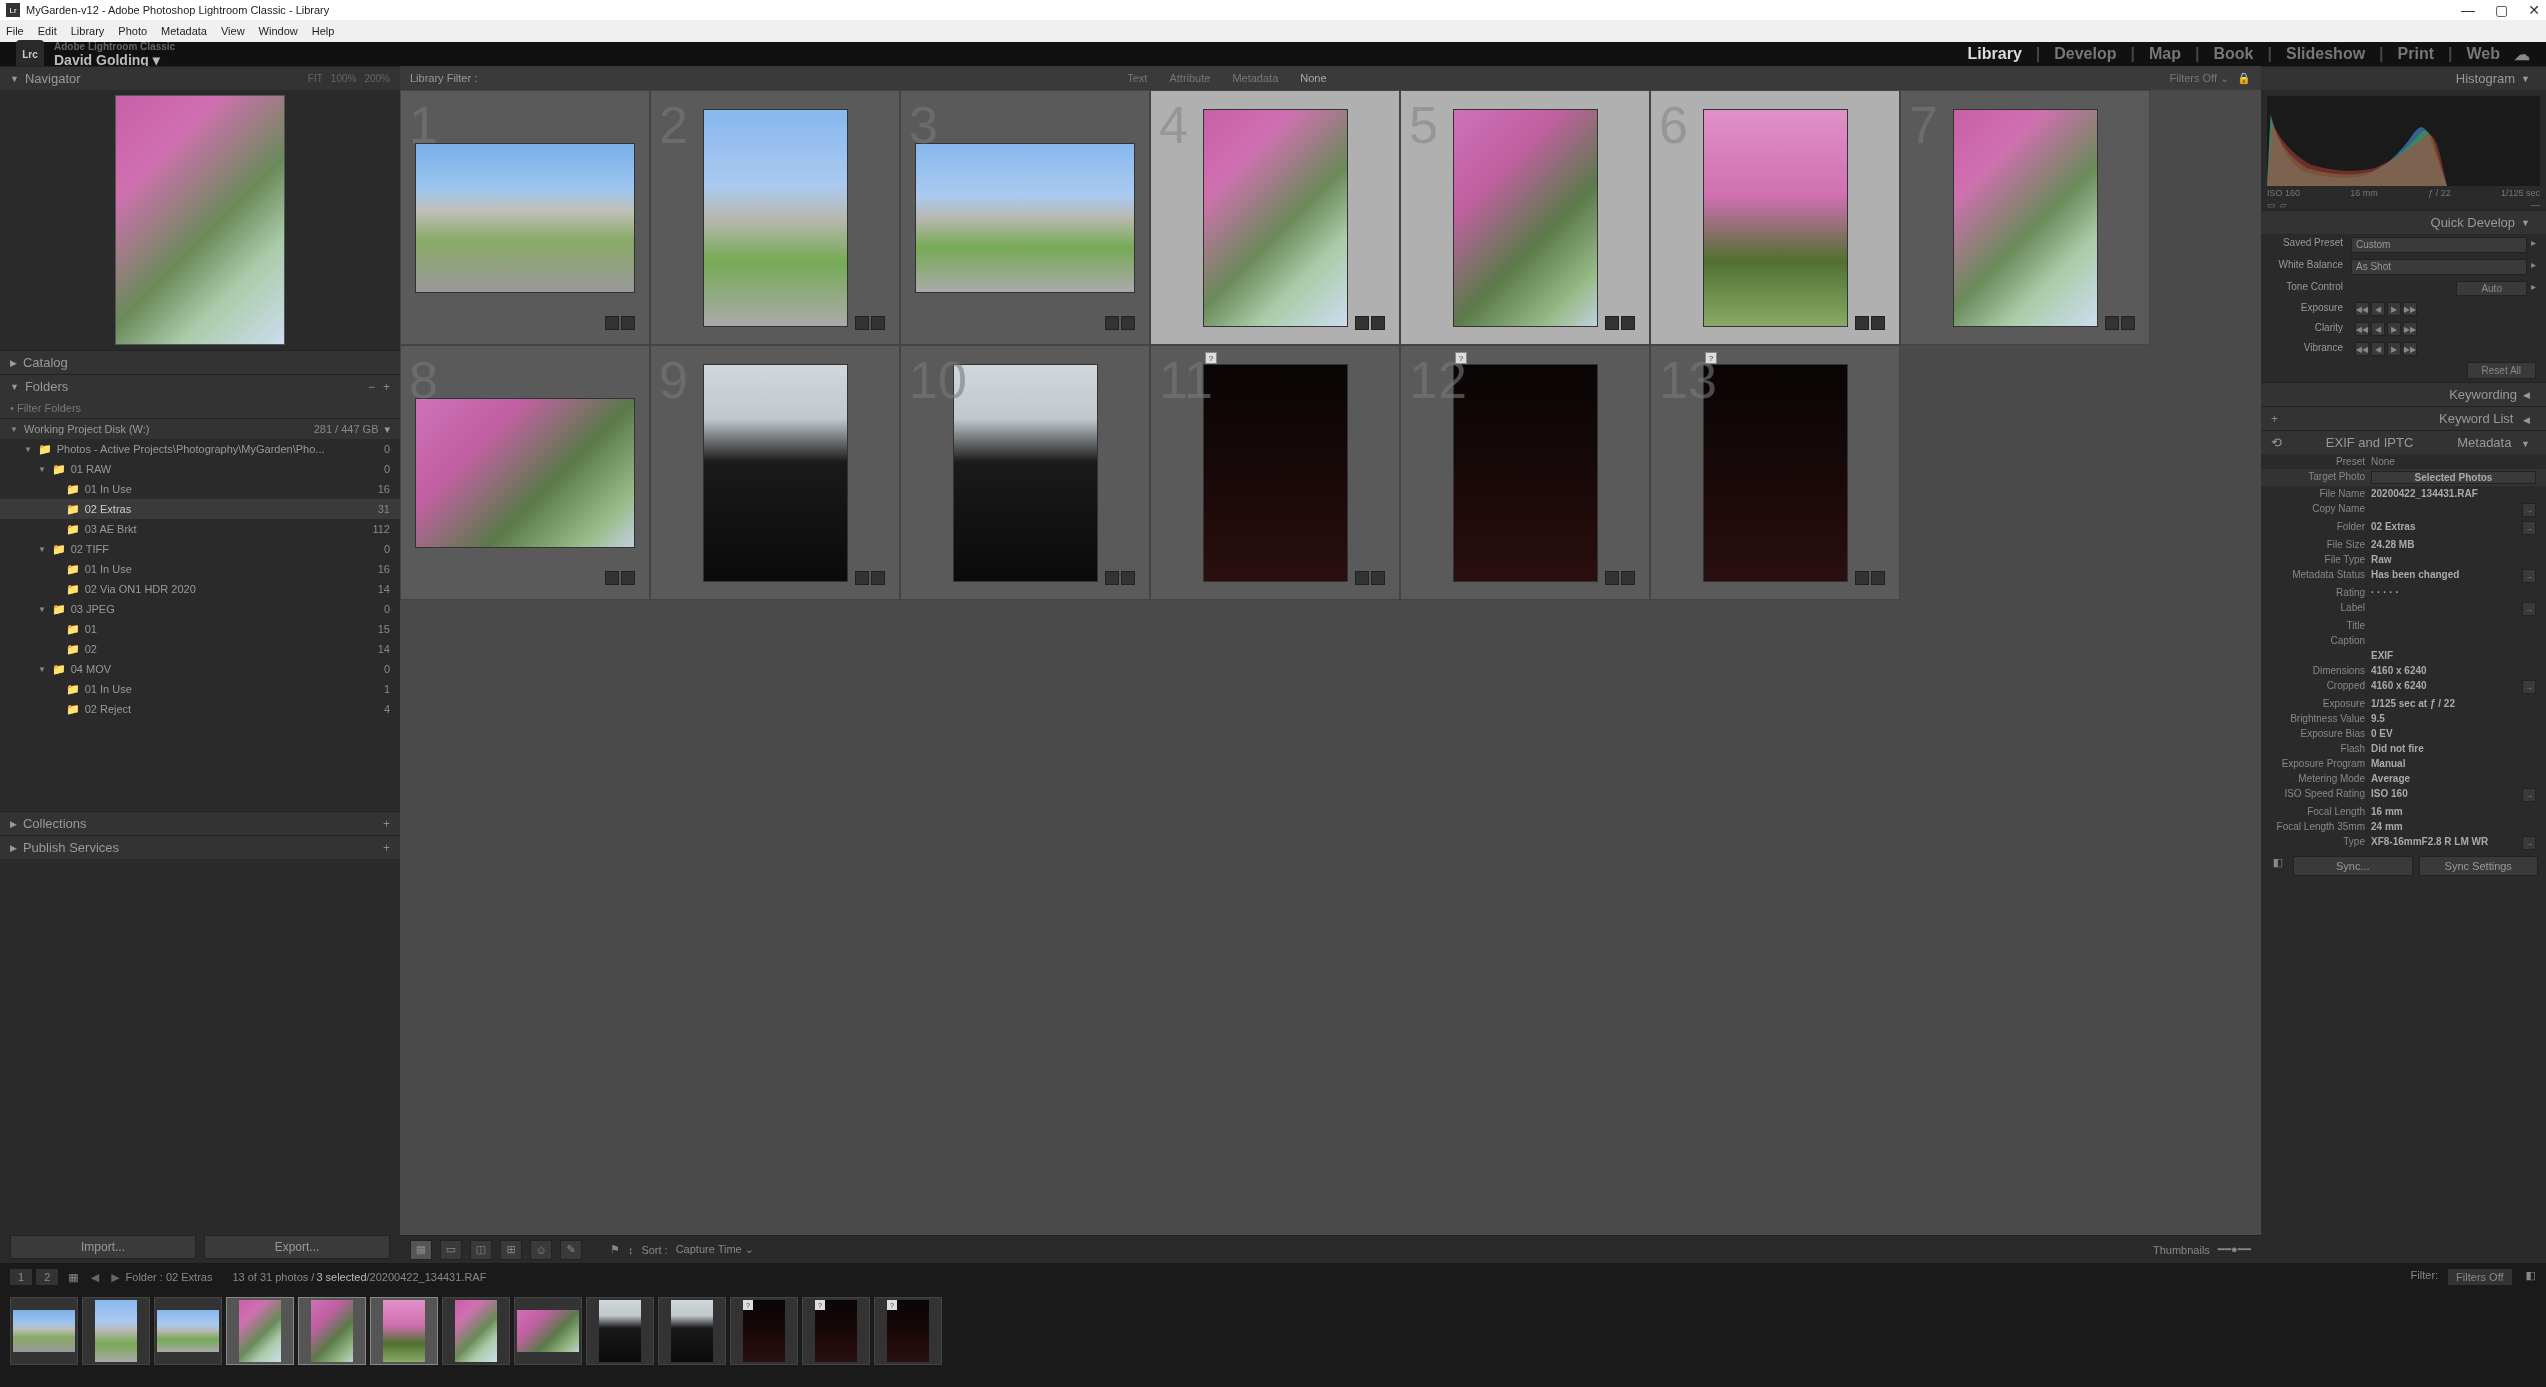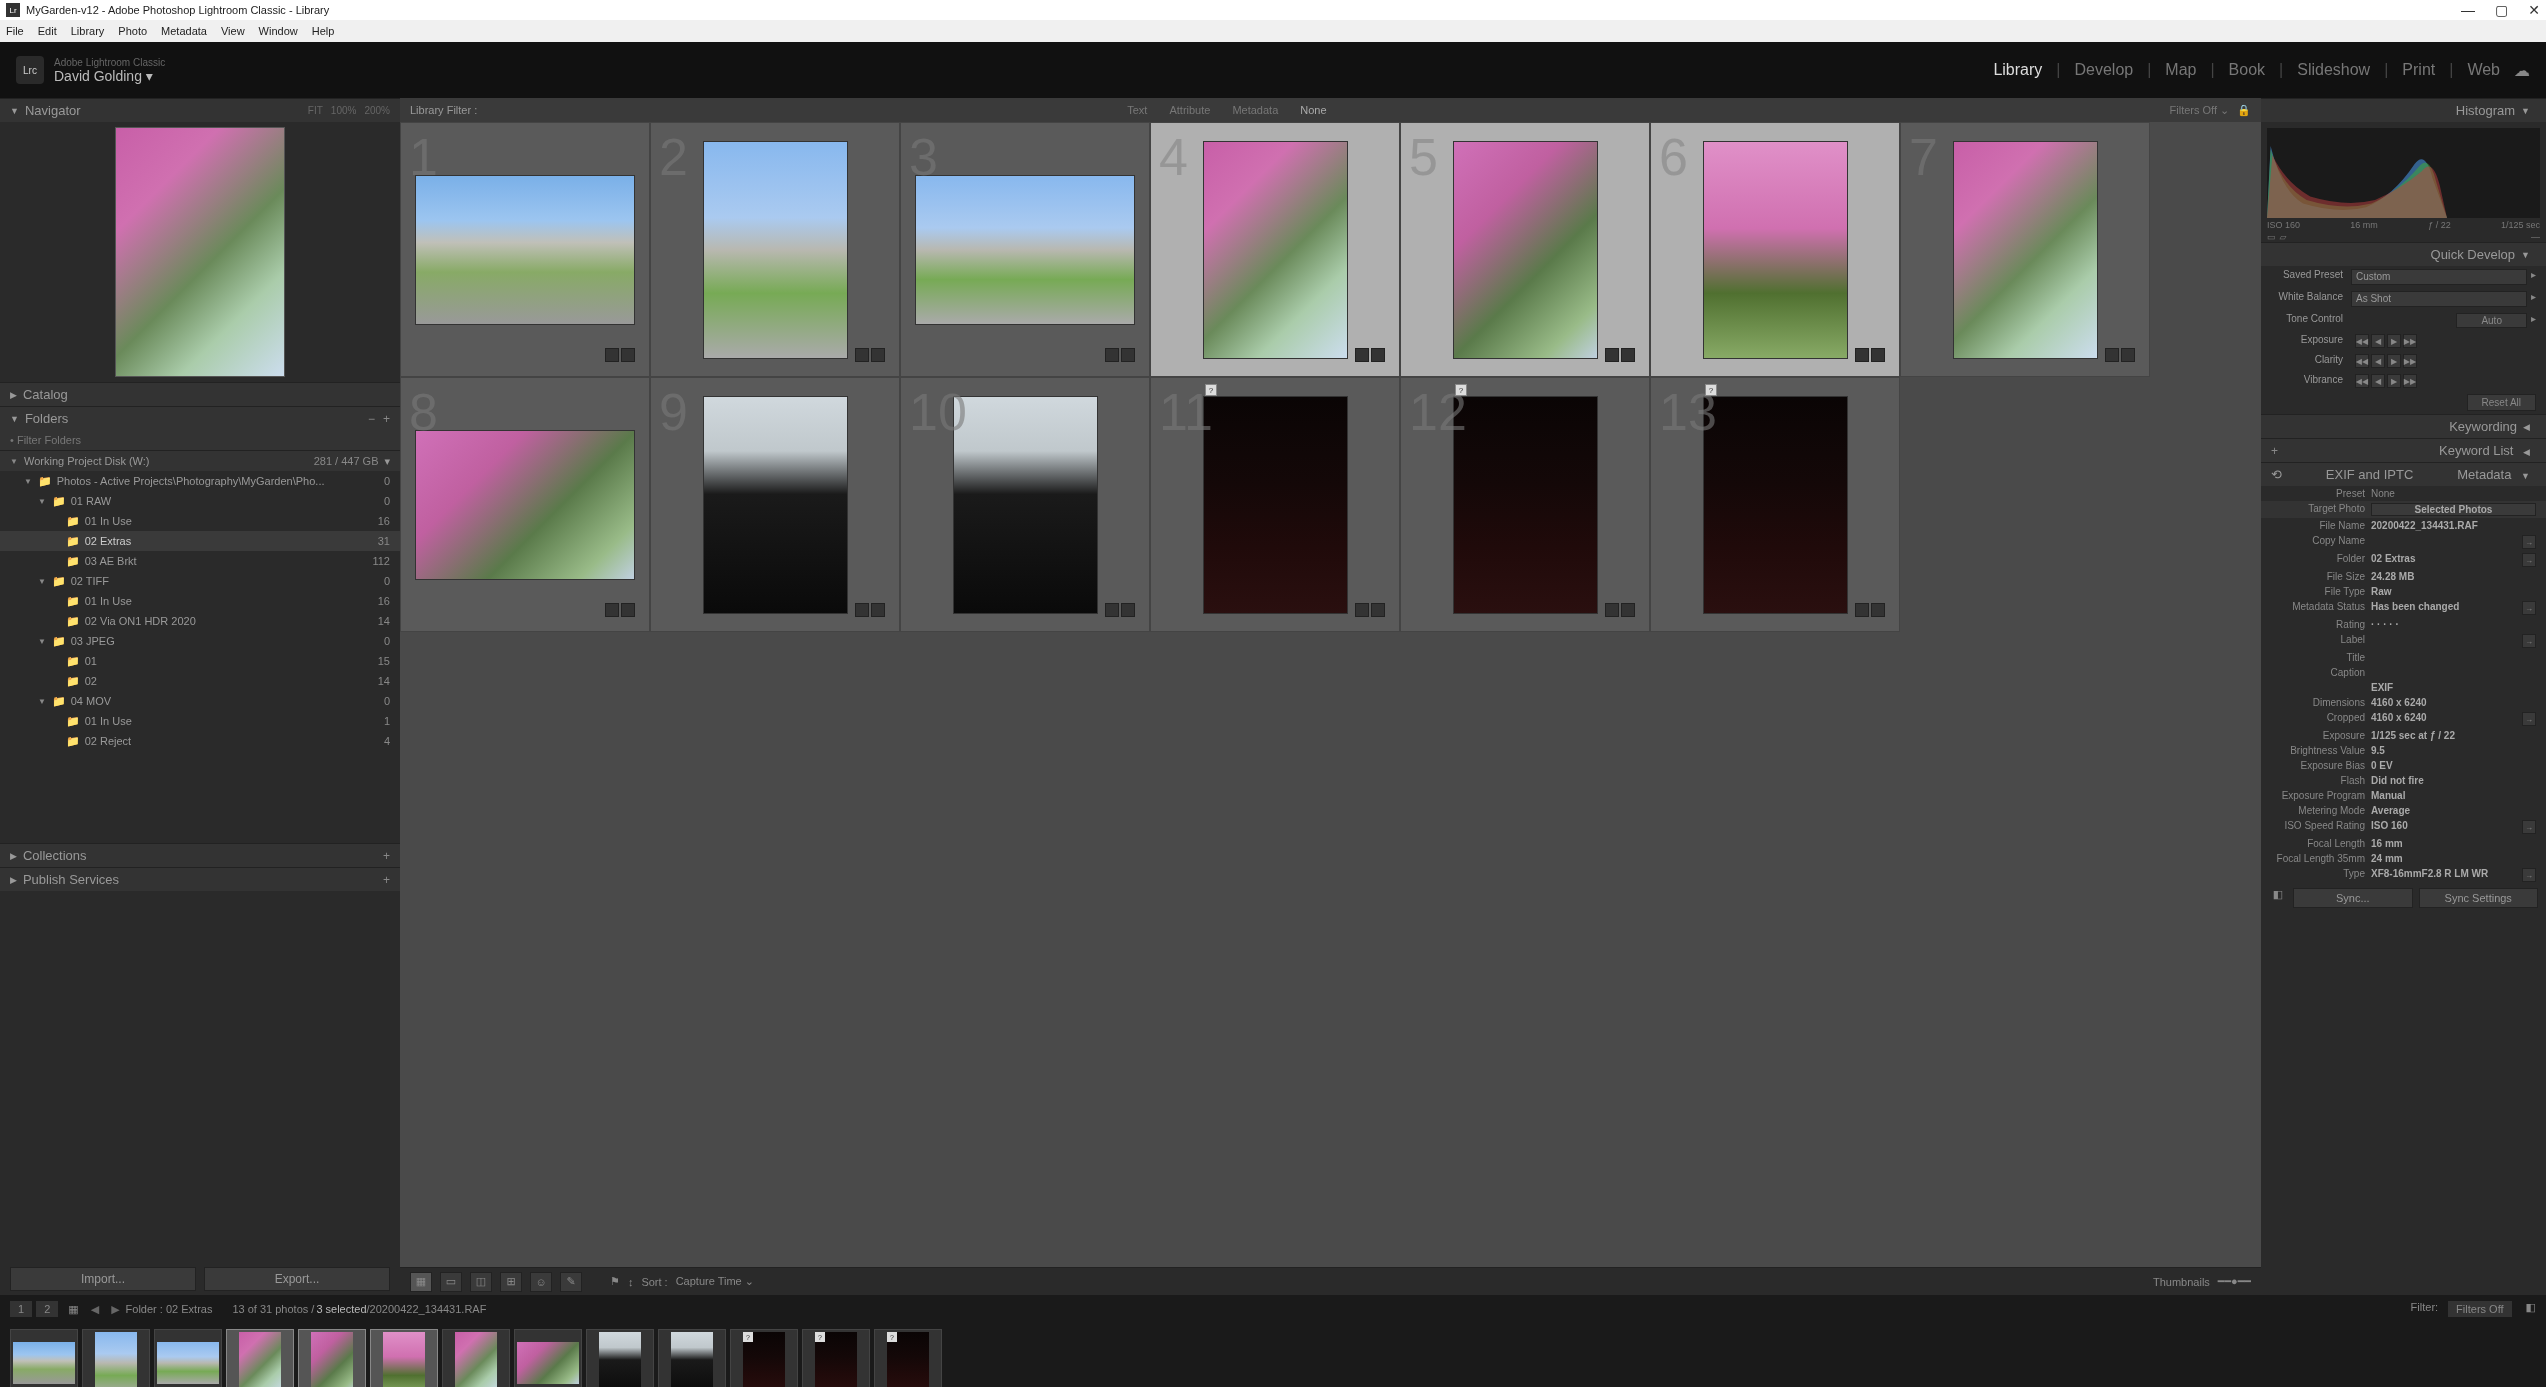--- a/index.html
+++ b/index.html
@@ -9,21 +9,21 @@
 .titlebar { background:#fff; height:20px; display:flex; align-items:center; padding:0 6px; color:#222; font-size:11px; }
 .titlebar .lrc-tiny { width:14px; height:14px; background:#333; color:#fff; font-size:8px; display:flex; align-items:center; justify-content:center; margin-right:6px; }
 .titlebar .win-btns { margin-left:auto; display:flex; gap:20px; font-size:14px; color:#333; }
 .titlebar .win-btns span { cursor:default; }
 
 
 .menubar { background:#f0f0f0; height:22px; display:flex; align-items:center; padding:0 6px; color:#222; font-size:11px; gap:14px; }
 .menubar span { cursor:default; }
 
 
-.identity { background:#111; height:56px; display:flex; align-items:center; padding:0 16px; }
+.identity { background:#111; height:24px; display:flex; align-items:center; padding:0 16px;font-weight:bold; }
 .identity .lrc-box { width:28px; height:28px; background:#2a2a2a; border-radius:4px; color:#ccc; font-size:10px; display:flex; align-items:center; justify-content:center; margin-right:10px; }
 .identity .id-text .sub { font-size:10px; color:#666; }
 .identity .id-text .name { font-size:14px; color:#bbb; }
 .identity .modules { margin-left:auto; display:flex; gap:14px; font-size:16px; color:#777; }
 .identity .modules span.active { color:#ddd; }
 .identity .modules .div { color:#444; }
 .identity .cloud { margin-left:14px; color:#888; font-size:16px; }
 
 
 .workspace { display:flex; height:calc(100% - 20px - 22px - 40px - 28px - 80px); }

